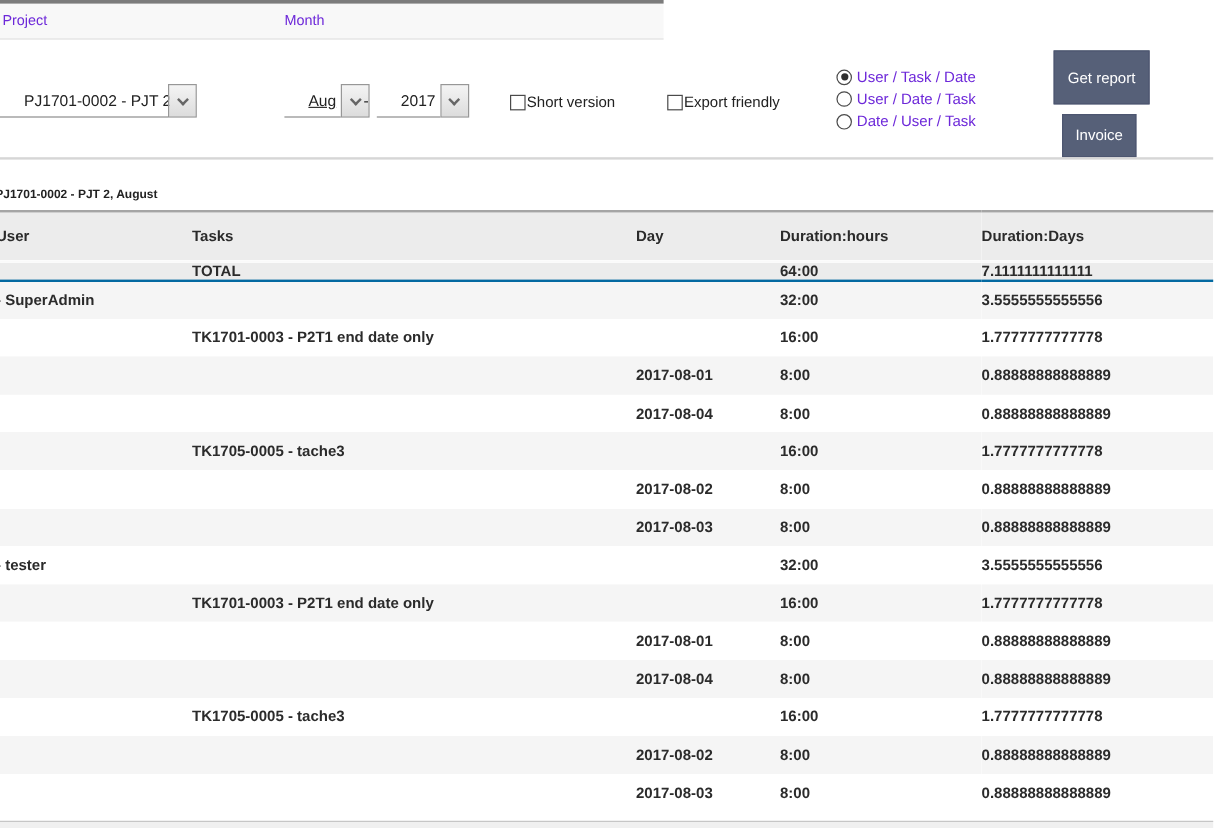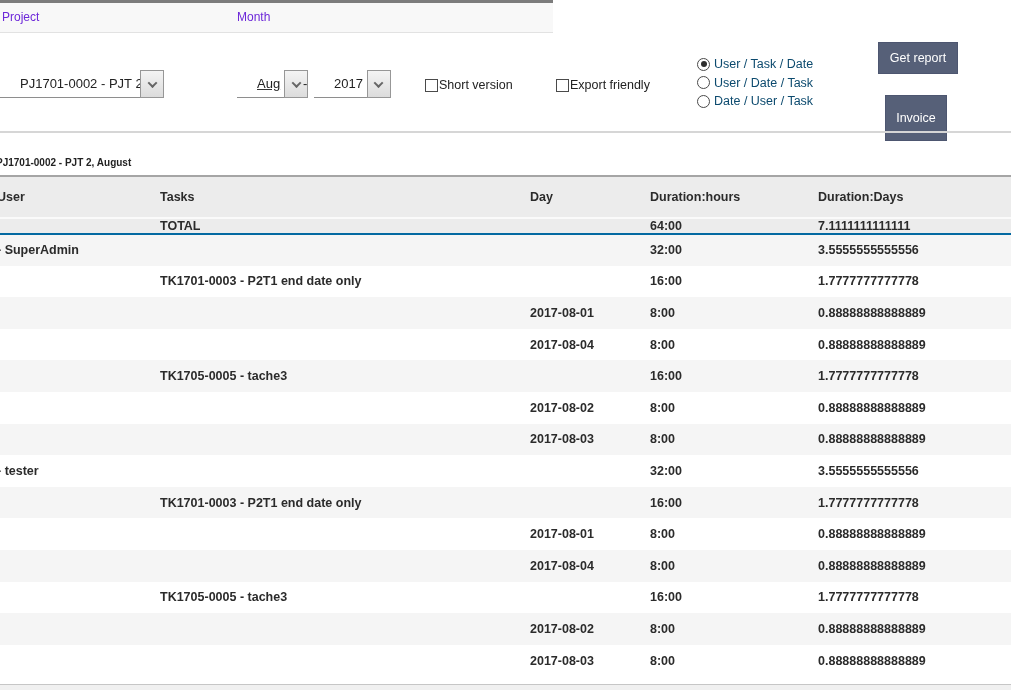--- a/index.html
+++ b/index.html
@@ -34,31 +34,31 @@
 
   
   .chk { position: absolute; display: flex; align-items: center; font-size: 12.5px; color: #222; }
   .chk-box { width: 13px; height: 13px; border: 1px solid #4a4a4a; background: #fff;
     display: inline-block; margin-right: 1px; flex: 0 0 auto; }
   #chk-short  { left: 425px; top: 78px; }
   #chk-export { left: 556px; top: 78px; }
 
   
   .radio-group { position: absolute; left: 697px; top: 55px; }
-  .radio-item { display: flex; align-items: center; height: 18.5px; font-size: 12.5px; color: #0c4a6e; }
+  .radio-item { display: flex; align-items: center; height: 18.5px; font-size: 12.5px; color: #6d28d9; }
   .radio-circle { width: 13px; height: 13px; border: 1px solid #4a4a4a; border-radius: 50%;
     margin-right: 4px; position: relative; background: #fff; flex: 0 0 auto; }
   .radio-item.checked .radio-circle::after { content: ""; position: absolute; left: 2.5px; top: 2.5px;
     width: 6px; height: 6px; border-radius: 50%; background: #2e2e2e; }
 
   
   .btn { position: absolute; background: #566078; color: #fff; border: 1px solid #4d5670;
     font-size: 12.5px; font-family: "Liberation Sans", sans-serif; cursor: pointer; }
-  #btn-get-report { left: 878px; top: 42px; width: 80px; height: 32px; }
-  #btn-invoice    { left: 885px; top: 95px; width: 62px; height: 46px; }
+  #btn-get-report { left: 878px; top: 42px; width: 80px; height: 45px; }
+  #btn-invoice    { left: 885px; top: 95px; width: 62px; height: 36px; }
 
   
   .panel-sep { position: absolute; top: 131px; left: 0; width: 1011px; height: 2px; background: #d6d6d6; }
 
   
   .report-title { position: absolute; top: 157px; left: 0; width: 1011px;
     font-size: 10px; font-weight: bold; color: #222; text-indent: -4px; white-space: nowrap; }
   .report-table { position: absolute; top: 175px; left: 0; width: 1011px;
     border-collapse: collapse; table-layout: fixed; border-top: 2px solid #a5a5a5; }
   .report-table col.c-user  { width: 160px; }

